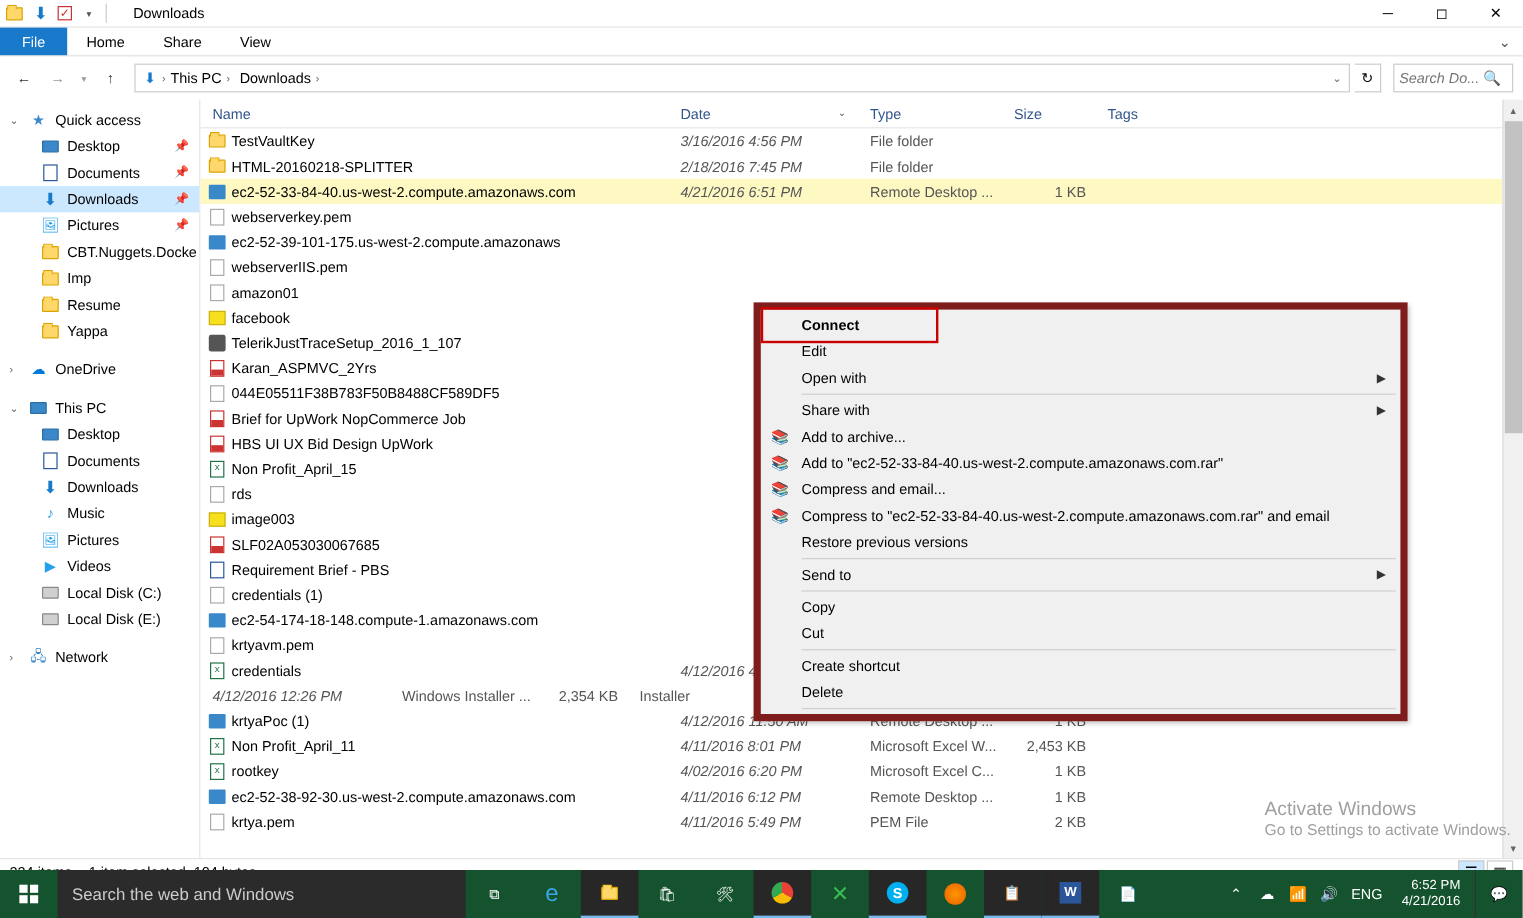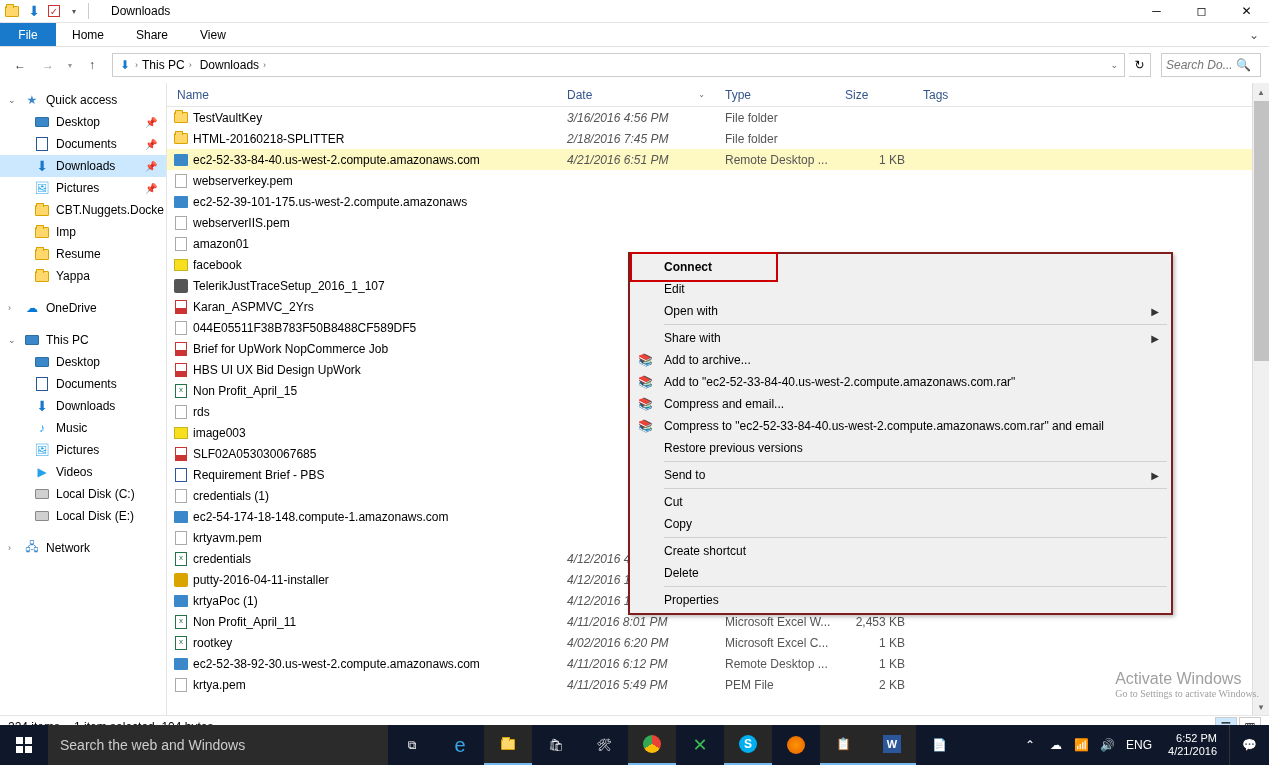--- a/index.html
+++ b/index.html
@@ -61,48 +61,48 @@
 .row .c-size { width: 78px; color: #555; text-align: right; padding-right: 8px; }
 .row .c-tags { flex: 1; color: #555; padding-left: 10px; }
 .row .fic { width: 16px; height: 16px; display: flex; align-items: center; justify-content: center; flex-shrink: 0; }
 
 .scrollbar { width: 17px; background: #f0f0f0; border-left: 1px solid #ddd; position: relative; }
 .scrollbar .thumb { position: absolute; top: 18px; width: 15px; left: 1px; height: 260px; background: #c2c2c2; }
 .scrollbar .arr { height: 17px; display: flex; align-items: center; justify-content: center; color: #666; font-size: 9px; }
 .scrollbar .arr.bot { position: absolute; bottom: 0; width: 100%; }
 
 
-.ctxmenu { position: absolute; left: 461px; top: 169px; width: 545px; background: #f0f0f0; border: 2px solid #7f1d1d; box-shadow: 2px 2px 4px rgba(0,0,0,0.25); z-index: 100; padding: 2px; }
+.ctxmenu { position: absolute; left: 461px; top: 169px; width: 545px; background: #f0f0f0; border: 6px solid #7f1d1d; box-shadow: 2px 2px 4px rgba(0,0,0,0.25); z-index: 100; padding: 2px; }
 .ctxmenu .mrow { height: 22px; display: flex; align-items: center; font-size: 12px; padding-left: 32px; position: relative; }
 .ctxmenu .mrow.bold { font-weight: bold; }
 .ctxmenu .msep { height: 1px; background: #d0d0d0; margin: 2px 2px 2px 32px; }
 .ctxmenu .mrow .mic { position: absolute; left: 6px; width: 16px; height: 16px; display: flex; align-items: center; justify-content: center; }
 .ctxmenu .mrow .arrow { margin-left: auto; margin-right: 10px; color: #333; font-size: 10px; }
 .highlight-box { position: absolute; left: 0px; top: -2px; width: 148px; height: 30px; border: 2px solid #c00; pointer-events: none; z-index: 101; }
 
 
 .statusbar { height: 23px; border-top: 1px solid #e5e5e5; display: flex; align-items: center; font-size: 12px; padding: 0 8px; gap: 14px; }
 .statusbar .viewbtns { margin-left: auto; display: flex; gap: 2px; }
 .statusbar .viewbtns div { width: 22px; height: 20px; border: 1px solid #ccc; display: flex; align-items: center; justify-content: center; }
 
 
-.taskbar { position: absolute; bottom: 0; left: 0; right: 0; height: 40px; background: #0f172a; display: flex; align-items: center; color: #fff; }
+.taskbar { position: absolute; bottom: 0; left: 0; right: 0; height: 40px; background: #14532d; display: flex; align-items: center; color: #fff; }
 .taskbar .start { width: 48px; height: 40px; display: flex; align-items: center; justify-content: center; }
 .taskbar .searchbox { width: 340px; height: 40px; background: #2b2b2b; display: flex; align-items: center; padding-left: 12px; color: #ccc; font-size: 14px; }
 .taskbar .tbicon { width: 48px; height: 40px; display: flex; align-items: center; justify-content: center; }
 .taskbar .tbicon.active { border-bottom: 2px solid #76b9ed; background: #272727; }
 .taskbar .tray { margin-left: auto; display: flex; align-items: center; height: 40px; gap: 10px; padding-right: 6px; }
 .taskbar .tray .clock { text-align: right; font-size: 11px; line-height: 13px; padding: 0 6px; }
 .taskbar .tray .ic { width: 16px; height: 16px; display: flex; align-items: center; justify-content: center; }
 .taskbar .notif { width: 40px; height: 40px; display: flex; align-items: center; justify-content: center; border-left: 1px solid #333; }
 
 
 .watermark { position: absolute; right: 10px; bottom: 66px; text-align: left; color: #a0a0a0; z-index: 5; pointer-events:none; }
 .watermark .t1 { font-size: 16px; font-weight: 300; }
-.watermark .t2 { font-size: 10px; font-family: Liberation Serif, serif; }
+.watermark .t2 { font-size: 13px; }
 
 
 .folder-ic { width: 14px; height: 11px; background: #ffd76a; border: 1px solid #d9a400; border-radius: 1px; position: relative; }
 .folder-ic::before { content: ""; position: absolute; top: -3px; left: 0; width: 6px; height: 3px; background: #ffd76a; border: 1px solid #d9a400; border-bottom: none; border-radius: 1px 1px 0 0; }
 .file-ic { width: 12px; height: 14px; background: #fff; border: 1px solid #aaa; position: relative; }
 .monitor-ic { width: 14px; height: 10px; background: #3a87c9; border: 1px solid #2b6fa5; border-radius: 1px; }
 .disk-ic { width: 14px; height: 10px; background: #d0d0d0; border: 1px solid #888; border-radius: 1px; }
 </style>
 </head>
 <body>
@@ -571,26 +571,20 @@
                 <span style="width:12px;height:14px;background:#fff;border:1px solid #217346;display:inline-block;color:#217346;font-size:8px;text-align:center;">x</span>
               </span>
               <span>credentials</span>
             </div>
             <div class="cell c-date">4/12/2016 4:40 PM</div>
             <div class="cell c-type">Microsoft Excel C...</div>
             <div class="cell c-size">1 KB</div>
             <div class="cell c-tags"></div>
           </div>
           <div class="row">
-            <div class="cell c-name">
-              <span class="fic">
-                <span style="width:14px;height:14px;background:#d9a400;display:inline-block;border-radius:2px;"></span>
-              </span>
-              <span>putty-2016-04-11-installer</span>
-            </div>
             <div class="cell c-date">4/12/2016 12:26 PM</div>
             <div class="cell c-type">Windows Installer ...</div>
             <div class="cell c-size">2,354 KB</div>
             <div class="cell c-tags">Installer</div>
           </div>
           <div class="row">
             <div class="cell c-name">
               <span class="fic">
                 <span style="width:14px;height:12px;background:#3a87c9;display:inline-block;border-radius:1px;"></span>
               </span>
@@ -686,27 +680,26 @@
           <span class="mic">📚</span>
           <span>Compress to "ec2-52-33-84-40.us-west-2.compute.amazonaws.com.rar" and email</span>
         </div>
       <div class="mrow">Restore previous versions</div>
       <div class="msep"></div>
       <div class="mrow">
           <span>Send to</span>
           <span class="arrow">▶</span>
         </div>
       <div class="msep"></div>
+      <div class="mrow">Copy</div>
       <div class="mrow">Cut</div>
-      <div class="mrow">Copy</div>
       <div class="msep"></div>
       <div class="mrow">Create shortcut</div>
       <div class="mrow">Delete</div>
       <div class="msep"></div>
-      <div class="mrow">Properties</div>
     </div>
   </div>
 </div>
 
 <div class="statusbar">
   <span>224 items</span>
   <span><span>1 item selected</span>&nbsp;&nbsp;<span>104 bytes</span></span>
   <div class="viewbtns">
     <div style="background:#cce8ff;">☰</div>
     <div>▦</div>

